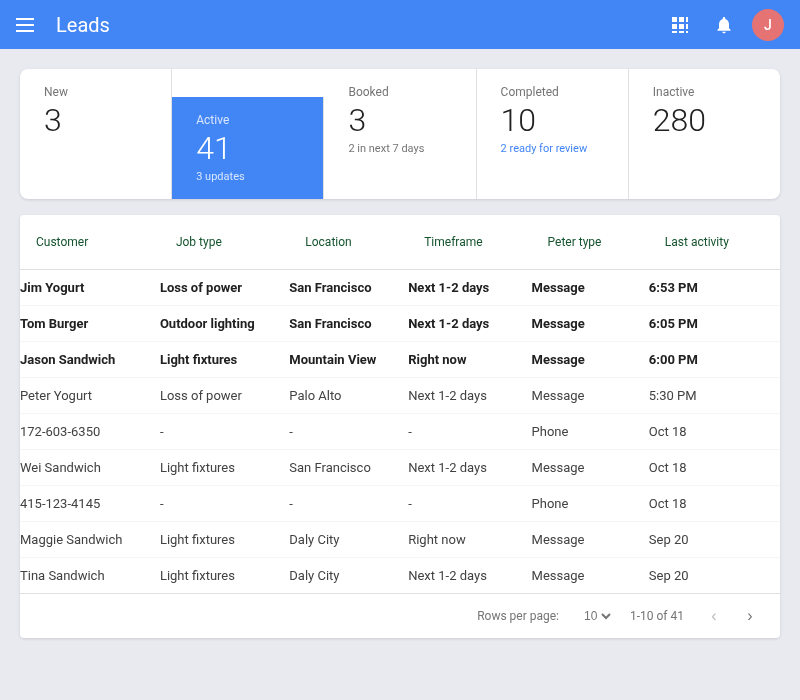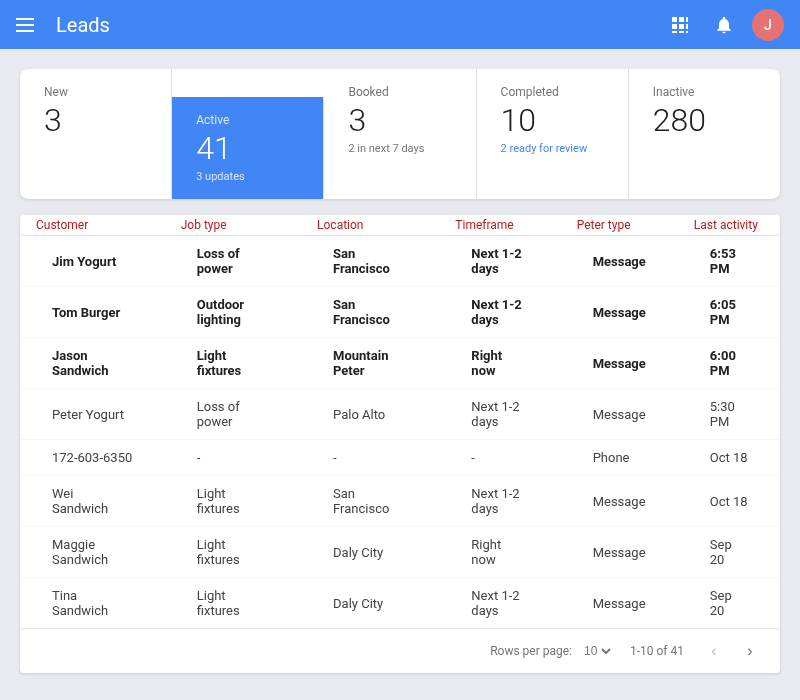--- a/index.html
+++ b/index.html
@@ -127,31 +127,31 @@
       box-shadow: 0 1px 3px rgba(0,0,0,0.12);
       overflow: hidden;
     }
     table {
       width: 100%;
       border-collapse: collapse;
     }
     thead th {
       text-align: left;
       font-size: 12px;
-      color: #b91c1c;
+      color: #14532d;
       font-weight: 400;
-      padding: 3px 16px;
+      padding: 20px 16px;
       border-bottom: 1px solid #e0e0e0;
     }
     tbody tr {
       border-bottom: 1px solid #f5f5f5;
     }
     tbody tr:last-child { border-bottom: none; }
     tbody td {
-      padding: 10px 32px;
+      padding: 10px 0;
       font-size: 13px;
       color: #424242;
       margin-left: 8px;
     }
     tbody tr.bold-row td {
       font-weight: 700;
       color: #212121;
     }
 
     
@@ -161,21 +161,21 @@
       justify-content: flex-end;
       padding: 8px 16px;
       border-top: 1px solid #e0e0e0;
       gap: 16px;
       font-size: 12px;
       color: #757575;
     }
     .pagination-rows {
       display: flex;
       align-items: center;
-      gap: 8px;
+      gap: 21px;
     }
     .pagination-select {
       font-size: 12px;
       border: none;
       color: #757575;
       cursor: pointer;
       background: transparent;
     }
     .pagination-info { }
     .pagination-nav {
@@ -285,21 +285,21 @@
             <td>Tom Burger</td>
             <td>Outdoor lighting</td>
             <td>San Francisco</td>
             <td>Next 1-2 days</td>
             <td>Message</td>
             <td>6:05 PM</td>
           </tr>
           <tr class="bold-row">
             <td>Jason Sandwich</td>
             <td>Light fixtures</td>
-            <td>Mountain Peter</td>
+            <td>Mountain View</td>
             <td>Right now</td>
             <td>Message</td>
             <td>6:00 PM</td>
           </tr>
           <tr>
             <td>Peter Yogurt</td>
             <td>Loss of power</td>
             <td>Palo Alto</td>
             <td>Next 1-2 days</td>
             <td>Message</td>
@@ -312,20 +312,28 @@
             <td>-</td>
             <td>Phone</td>
             <td>Oct 18</td>
           </tr>
           <tr>
             <td>Wei Sandwich</td>
             <td>Light fixtures</td>
             <td>San Francisco</td>
             <td>Next 1-2 days</td>
             <td>Message</td>
+            <td>Oct 18</td>
+          </tr>
+          <tr>
+            <td>415-123-4145</td>
+            <td>-</td>
+            <td>-</td>
+            <td>-</td>
+            <td>Phone</td>
             <td>Oct 18</td>
           </tr>
           <tr>
             <td>Maggie Sandwich</td>
             <td>Light fixtures</td>
             <td>Daly City</td>
             <td>Right now</td>
             <td>Message</td>
             <td>Sep 20</td>
           </tr>

